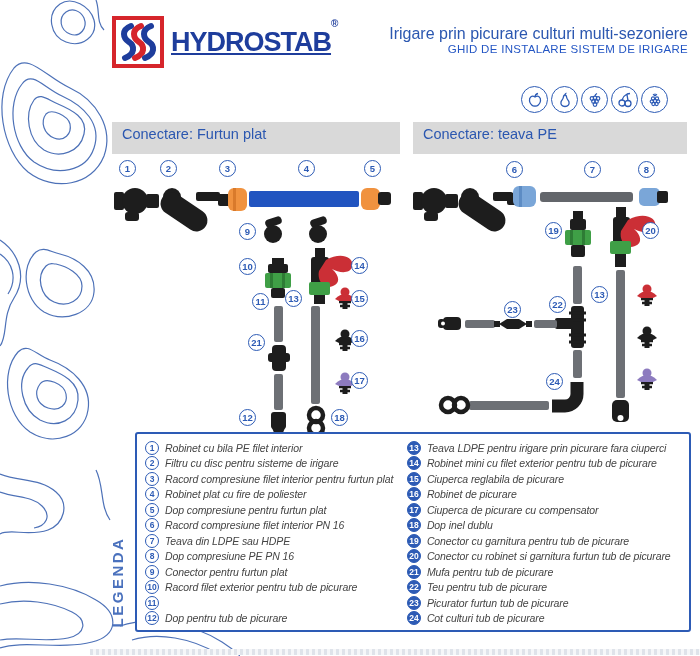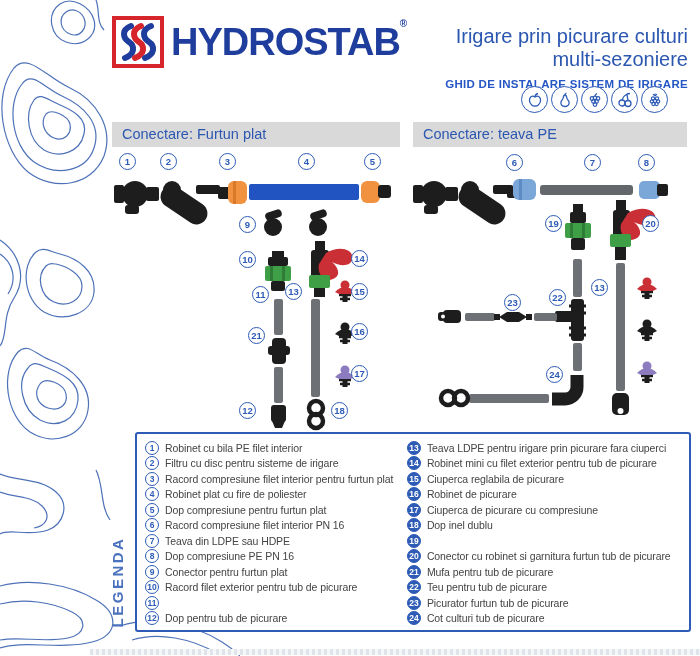--- a/index.html
+++ b/index.html
@@ -3,56 +3,56 @@
 <meta charset="utf-8">
 <style>
   html,body{margin:0;padding:0;background:#fff;}
   .page{position:relative;width:700px;height:656px;background:#fff;overflow:hidden;
         font-family:"Liberation Sans",sans-serif;}
   .contours{position:absolute;left:0;top:0;}
 
   
   .header{position:absolute;left:112px;top:16px;width:576px;display:flex;justify-content:space-between;}
   .logo{display:flex;align-items:flex-start;gap:7px;}
-  .wordmark{font-size:38px;font-weight:bold;color:#1e3d9c;letter-spacing:-1px;line-height:52px;}
+  .wordmark{font-size:27px;font-weight:bold;color:#1e3d9c;letter-spacing:-1px;line-height:52px;text-decoration:underline;}
   .reg{font-size:10px;color:#1e3d9c;vertical-align:top;position:relative;top:2px;font-weight:bold;}
   .titles{text-align:right;padding-top:9px;}
-  .title{font-size:20px;color:#2b57b0;}
-  .subtitle{font-size:11.5px;font-weight:bold;color:#2456c4;margin-top:7px;letter-spacing:.3px;}
+  .title{font-size:16px;color:#2b57b0;}
+  .subtitle{font-size:11.5px;font-weight:normal;color:#2456c4;letter-spacing:.3px;}
 
   
   .fruit-row{position:absolute;top:86px;left:521px;display:flex;gap:3px;}
   .fruit{width:27px;height:27px;border:1.8px solid #2d5bb5;border-radius:50%;
          display:flex;align-items:center;justify-content:center;box-sizing:border-box;background:#fff;}
 
   
   .panel{position:absolute;top:122px;}
   .panel-left{left:112px;width:288px;}
   .panel-right{left:413px;width:274px;}
-  .panel-header{height:25px;background:#d9d9d9;color:#2b57b0;font-size:14.5px;line-height:25px;padding-left:10px;}
+  .panel-header{height:32px;background:#d9d9d9;color:#2b57b0;font-size:14.5px;line-height:25px;padding-left:10px;}
   .diagram{position:relative;height:290px;}
   .diagram svg{position:absolute;left:0;top:0;}
   .callout{position:absolute;width:17px;height:17px;margin:-9px 0 0 -9px;border:1.6px solid #2d5bb5;
            border-radius:50%;background:#fff;color:#2d5bb5;font-size:9.5px;font-weight:bold;
            display:flex;align-items:center;justify-content:center;box-sizing:border-box;z-index:2;}
 
   
   .legend-label{position:absolute;left:57px;top:574px;width:120px;height:16px;text-align:center;
                 transform:rotate(-90deg);font-size:15px;font-weight:bold;color:#4a71bd;letter-spacing:2.5px;}
   .legend-box{position:absolute;left:135px;top:432px;width:556px;height:200px;border:2px solid #2d5bb5;
               border-radius:3px;box-sizing:border-box;display:flex;background:#fff;padding:7px 4px 5px 8px;}
   .legend-col{list-style:none;margin:0;padding:0;display:flex;flex-direction:column;justify-content:space-between;}
   .legend-col-1{width:48.5%;}
   .legend-col-2{width:51.5%;}
   .legend-col li{display:flex;align-items:center;gap:6px;white-space:nowrap;}
   .badge{width:14px;height:14px;border-radius:50%;font-size:8.5px;font-weight:bold;flex:0 0 auto;
          display:inline-flex;align-items:center;justify-content:center;box-sizing:border-box;}
   .badge.outline{border:1.5px solid #2d5bb5;color:#2d5bb5;background:#fff;}
   .badge.filled{background:#2d5bb5;color:#fff;border:1.5px solid #2d5bb5;}
-  .ltext{font-size:10.5px;color:#444;letter-spacing:-.1px;}
+  .ltext{font-size:10.5px;color:#444;letter-spacing:-.1px;font-style:italic;}
 
   .bottom-band{position:absolute;left:90px;right:0;top:649px;height:6px;
                background:repeating-linear-gradient(90deg,#dfe3ea 0 3px,#f6f7f9 3px 6px);}
 </style>
 </head>
 <body>
 
 <div class="page">
 
   <svg class="contours" width="240" height="656" viewBox="0 0 240 656">
@@ -450,28 +450,29 @@
         <li>
           <span class="badge filled">15</span>
           <span class="ltext">Ciuperca reglabila de picurare</span>
         </li>
         <li>
           <span class="badge filled">16</span>
           <span class="ltext">Robinet de picurare</span>
         </li>
         <li>
           <span class="badge filled">17</span>
-          <span class="ltext">Ciuperca de picurare cu compresiune</span>
+          <span class="ltext">Ciuperca de picurare cu compensator</span>
         </li>
         <li>
           <span class="badge filled">18</span>
           <span class="ltext">Dop inel dublu</span>
         </li>
         <li>
           <span class="badge filled">19</span>
+          <span class="ltext">Conector cu garnitura pentru tub de picurare</span>
         </li>
         <li>
           <span class="badge filled">20</span>
           <span class="ltext">Conector cu robinet si garnitura furtun tub de picurare</span>
         </li>
         <li>
           <span class="badge filled">21</span>
           <span class="ltext">Mufa pentru tub de picurare</span>
         </li>
         <li>

